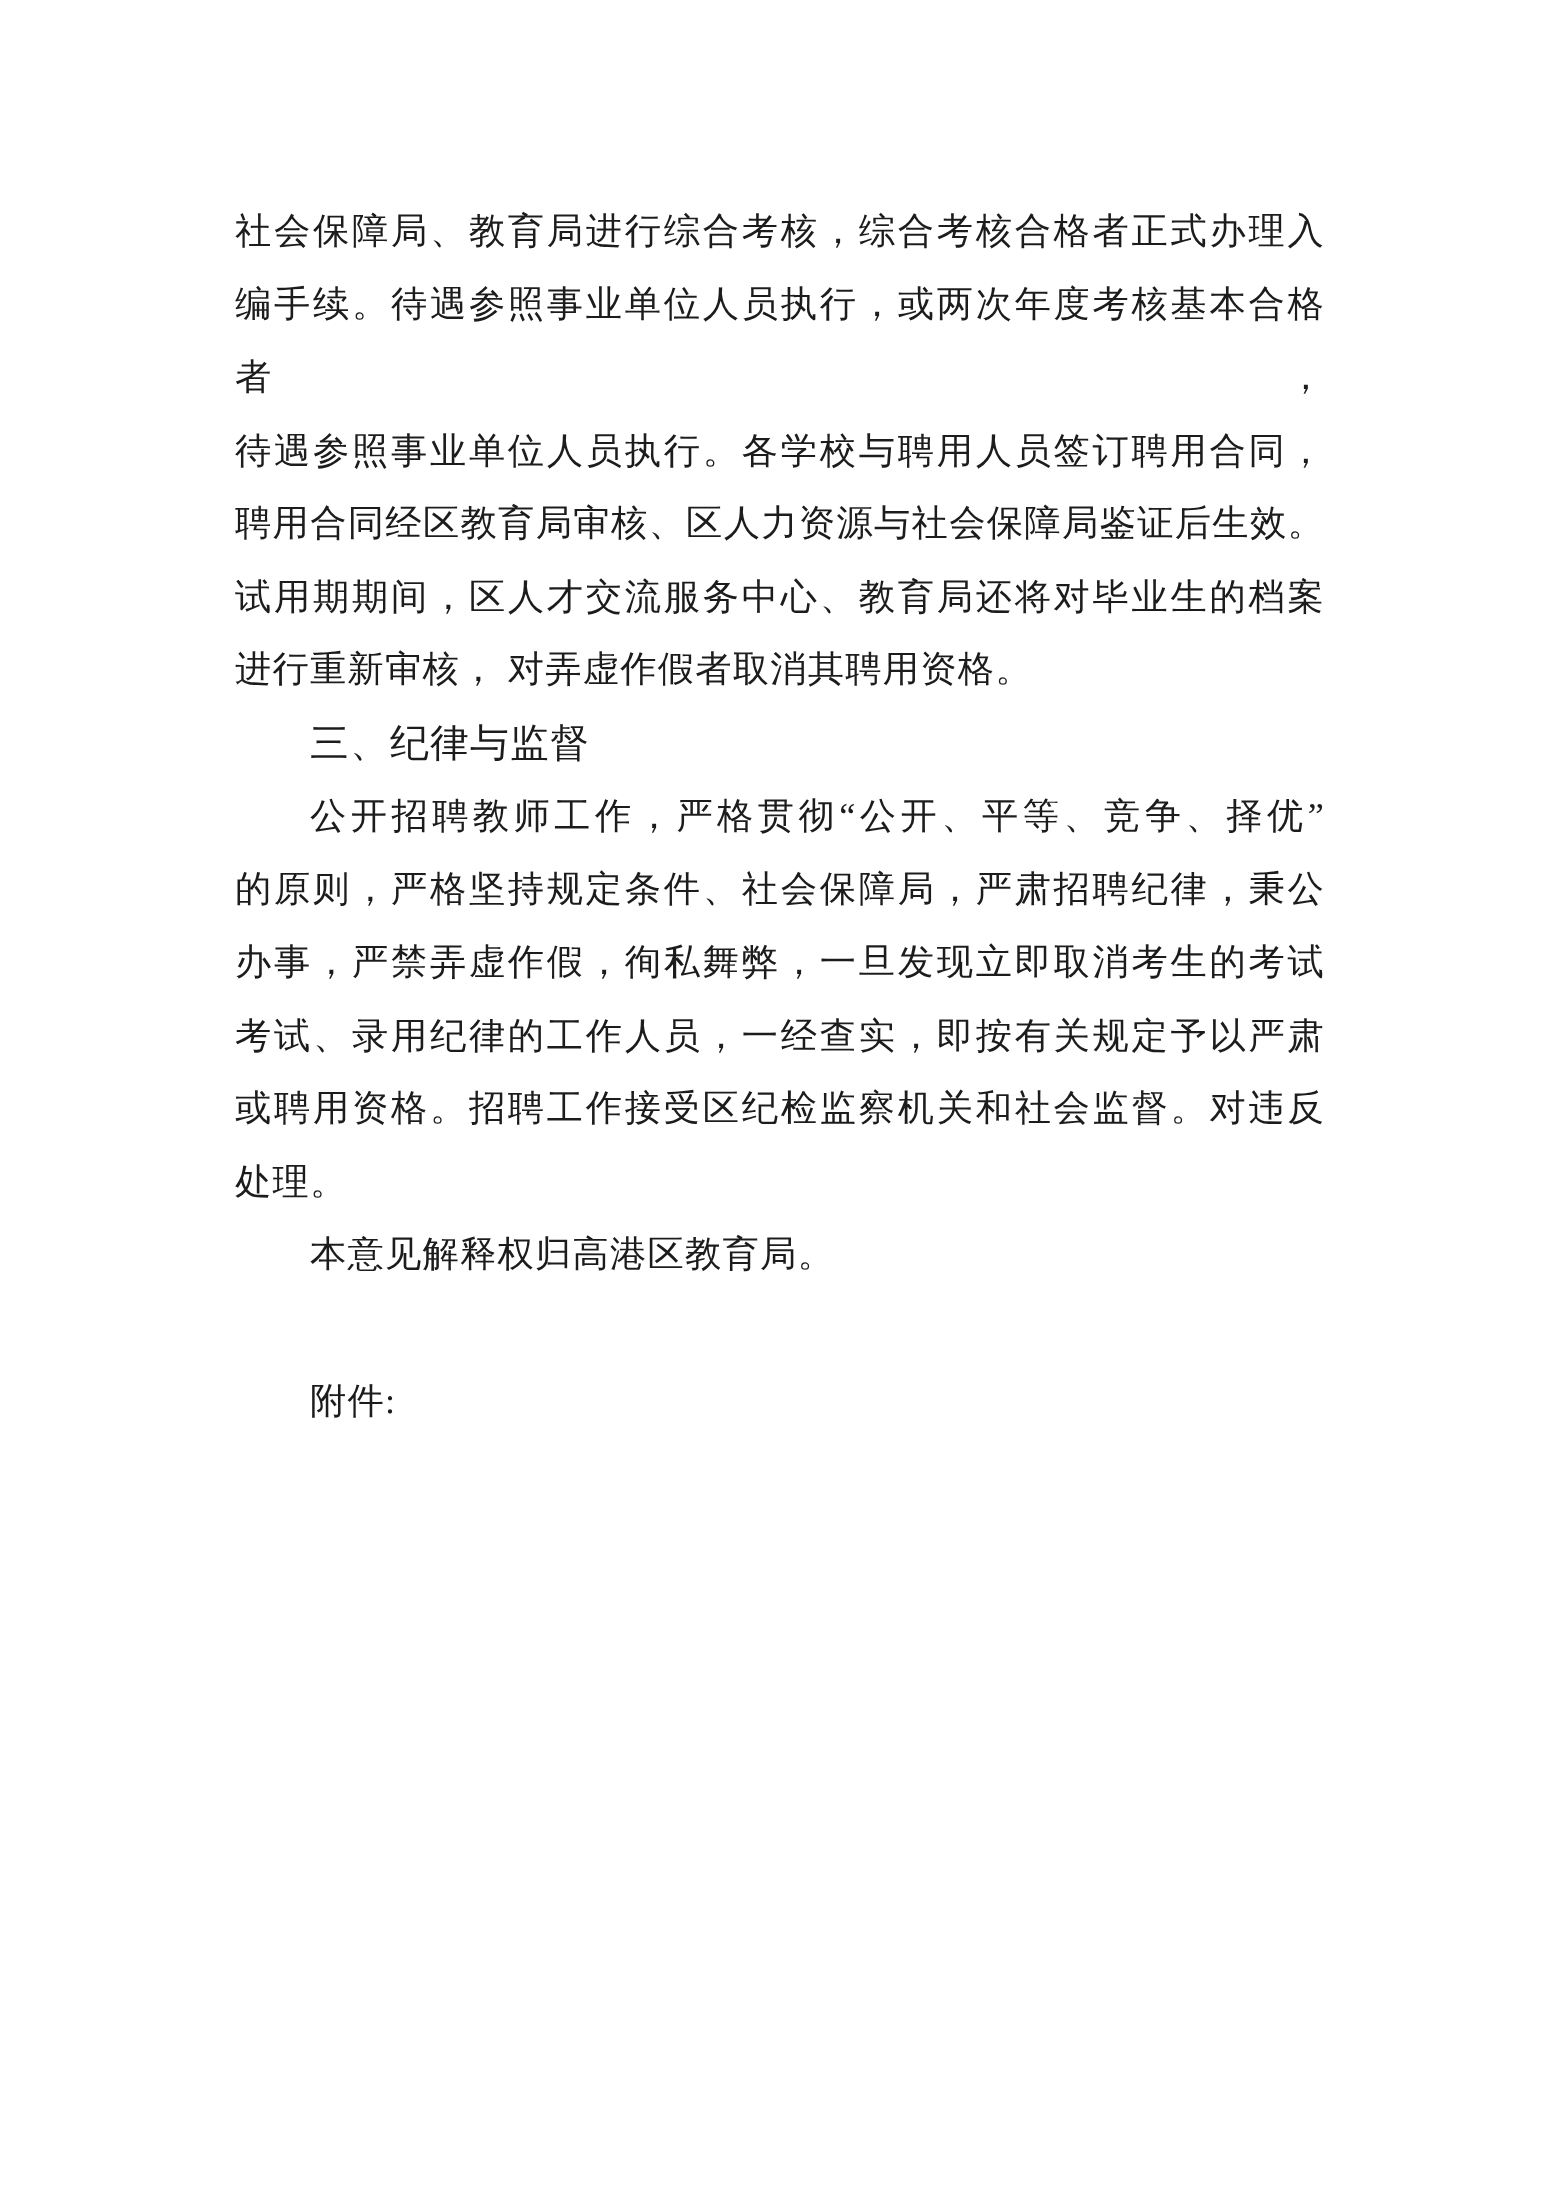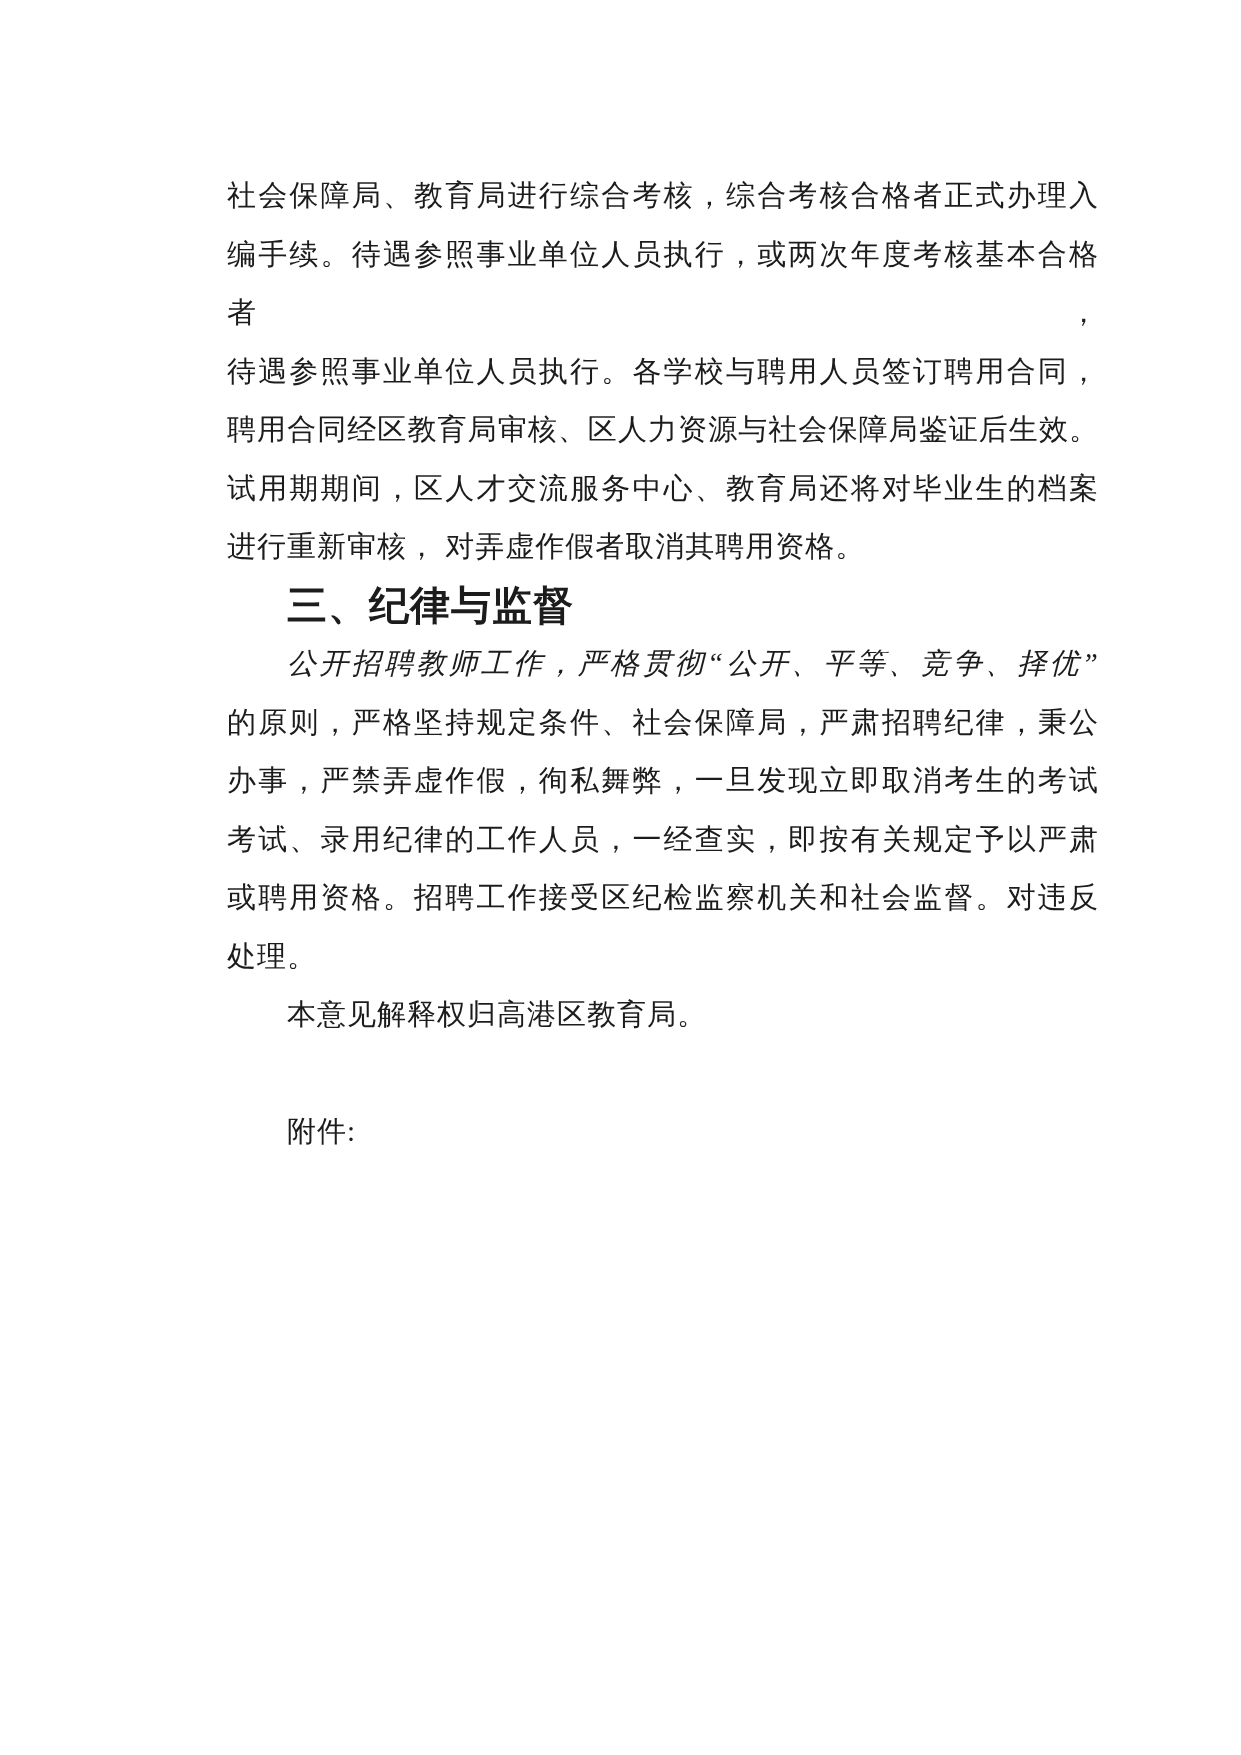--- a/index.html
+++ b/index.html
@@ -16,45 +16,44 @@
   }
   .page {
     position: relative;
     width: 1241px;
     height: 1755px;
     background: var(--page-bg);
   }
   .text-block {
     position: absolute;
     left: 188px;
-    top: 166px;
+    top: 156px;
     width: 872px;
     font-family: "Liberation Serif", "DejaVu Serif", serif;
     font-size: 29px;
     line-height: var(--line-pitch);
     color: var(--text-color);
     letter-spacing: 1px;
-    margin-left: 39px;
   }
   .line {
     min-height: var(--line-pitch);
     white-space: nowrap;
   }
   
   .line.fill {
     white-space: normal;
     text-align: justify;
     text-align-last: justify;
     text-justify: inter-character;
   }
-  .line.indent { text-indent: 60px; font-style: italic; }
+  .line.indent { text-indent: 60px; }
   .section-heading .line {
     font-family: "Liberation Sans", "DejaVu Sans", sans-serif;
-    font-weight: bold;
-    font-size: 40px;
+    font-weight: normal;
+    font-size: 31px;
     text-indent: 60px;
   }
   .closing .line { text-indent: 60px; }
   .attachments-label { margin-top: var(--line-pitch); }
   .attachments-label .line { text-indent: 60px; }
   .attachments .line { padding-left: 150px; }
   .attachments .line + .line { margin-top: var(--line-pitch); }
 </style>
 </head>
 <body>

